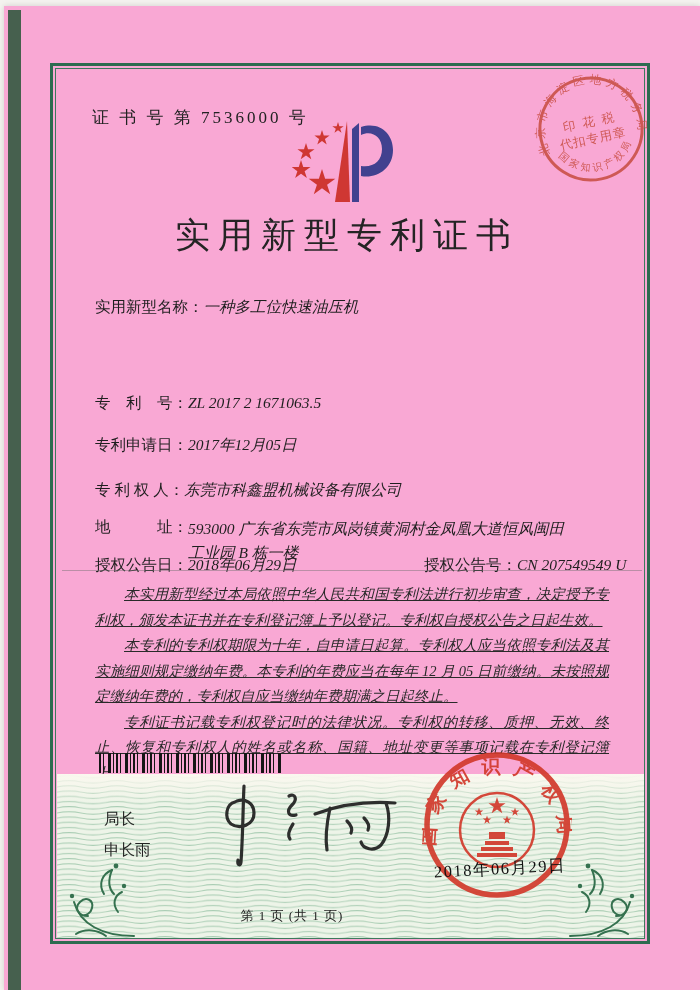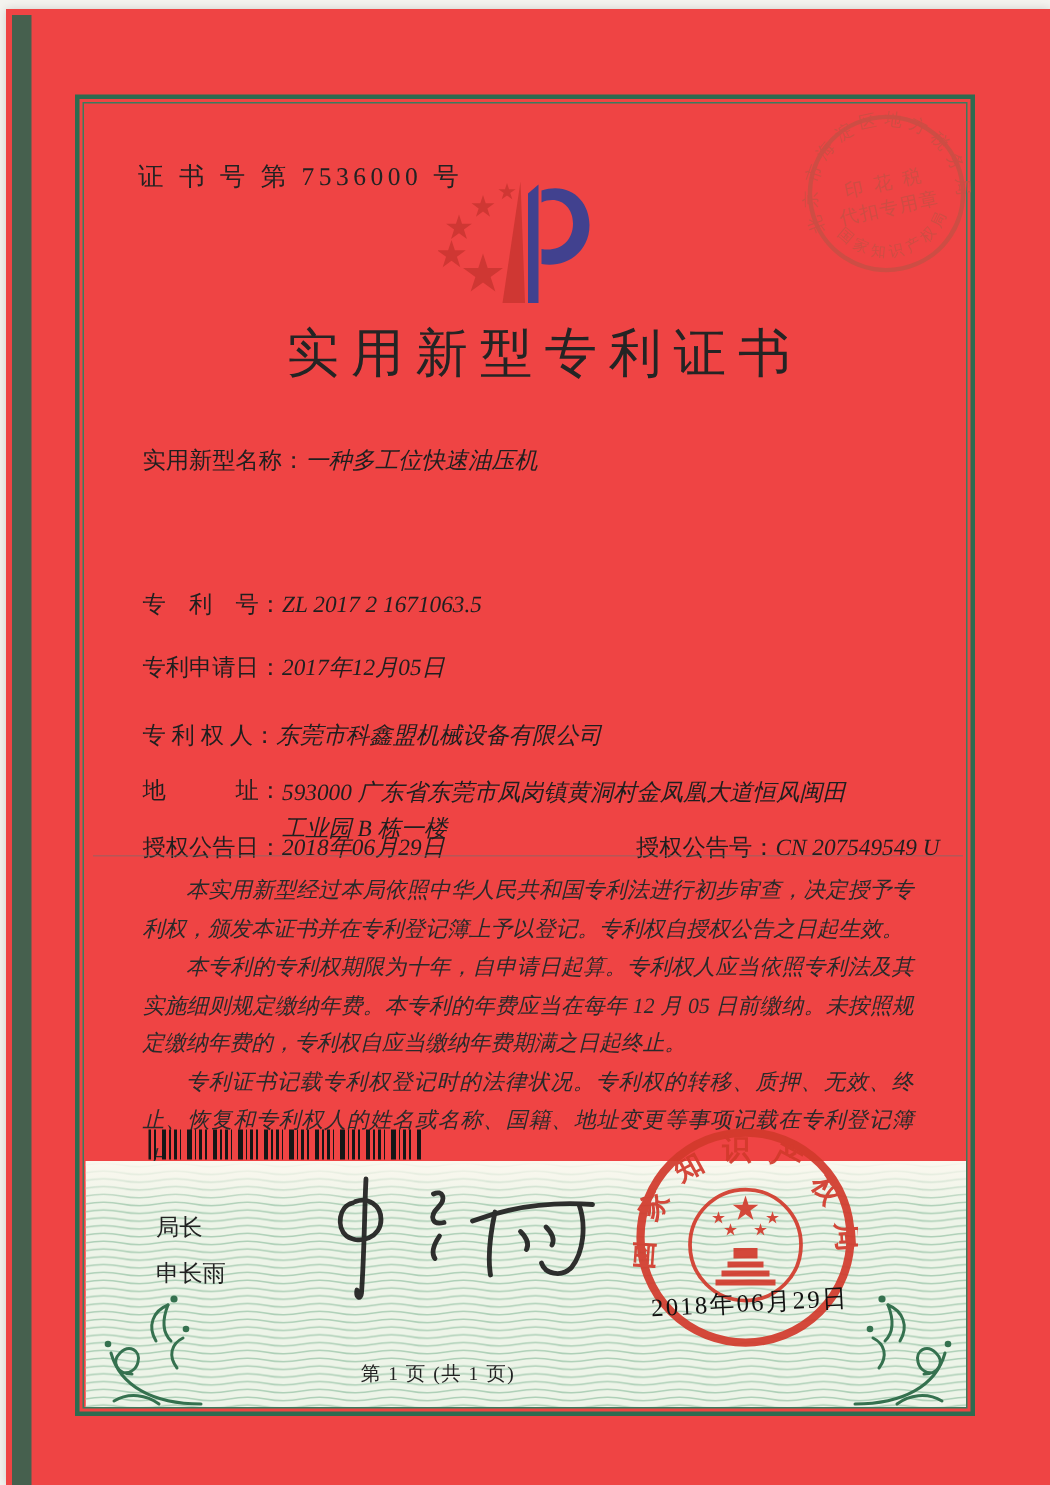--- a/index.html
+++ b/index.html
@@ -1,30 +1,30 @@
 <!DOCTYPE html>
 <html><head>
 <meta charset="utf-8">
 <style>
   html,body{margin:0;padding:0;}
   body{width:700px;height:990px;background:#f4f3ef;font-family:"Liberation Serif",serif;overflow:hidden;}
-  .paper{position:absolute;left:4px;top:6px;width:696px;height:984px;background:#ef4444;box-shadow:0 0 6px rgba(0,0,0,.15);}
+  .paper{position:absolute;left:4px;top:6px;width:696px;height:984px;background:#f9a8d4;box-shadow:0 0 6px rgba(0,0,0,.15);}
   .spine{position:absolute;left:4px;top:4px;width:13px;height:980px;background:#46604e;}
   .frame{position:absolute;left:46px;top:57px;width:594px;height:875px;border:3px solid #2e6b50;z-index:6;pointer-events:none;}
   .frame::after{content:"";position:absolute;inset:2px;border:1px solid #3d7a5d;}
   .abs{position:absolute;}
   .certno{left:88px;top:100px;font-size:17px;letter-spacing:3px;color:#222;}
-  .title{left:46px;top:206px;width:594px;text-align:center;font-size:35px;letter-spacing:8px;color:#242424;font-weight:500;padding-left:16px;}
+  .title{left:46px;top:206px;width:594px;text-align:center;font-size:35px;letter-spacing:8px;color:#242424;font-weight:500;}
   .row{position:absolute;left:91px;font-size:15.5px;color:#1f1f1f;white-space:pre;}
   .fl{white-space:pre;}
   .fv{white-space:pre-line;font-style:italic;}
   .addr .fv{display:inline-block;vertical-align:top;line-height:24px;}
   .divider{left:58px;top:564px;width:580px;height:1px;background:rgba(110,110,110,.45);}
   .bodytext{left:91px;top:576px;width:514px;font-size:14.5px;line-height:25.5px;color:#2a2a2a;font-style:italic;text-align:justify;}
-  .bodytext p{margin:0;text-indent:2em;}
+  .bodytext p{margin:0;text-indent:2em;text-decoration:underline;}
   .barcode{left:95px;top:747px;width:182px;height:20px;z-index:3;
     background-image:repeating-linear-gradient(90deg,#161616 0 2px,transparent 2px 4px,#161616 4px 5px,transparent 5px 9px,#161616 9px 12px,transparent 12px 14px,#161616 14px 15px,transparent 15px 17px);}
   .waves{left:53px;top:768px;width:587px;height:164px;z-index:1;}
   .signer{left:100px;top:797px;z-index:3;font-family:"Liberation Sans",sans-serif;font-size:15.5px;color:#222;line-height:31px;}
   .sig{left:193px;top:766px;z-index:3;}
   .seal{left:418px;top:744px;z-index:4;opacity:.92;}
   .sealdate{left:430px;top:852px;z-index:5;font-size:16.5px;letter-spacing:1.5px;color:#111;transform:rotate(-3deg);white-space:pre;}
   .stamp{left:528px;top:64px;z-index:7;transform:rotate(-12deg);opacity:.88;}
   .footer{left:46px;top:901px;width:484px;text-align:center;font-size:13px;color:#222;z-index:3;letter-spacing:1px;}
   .flourish{z-index:2;}

